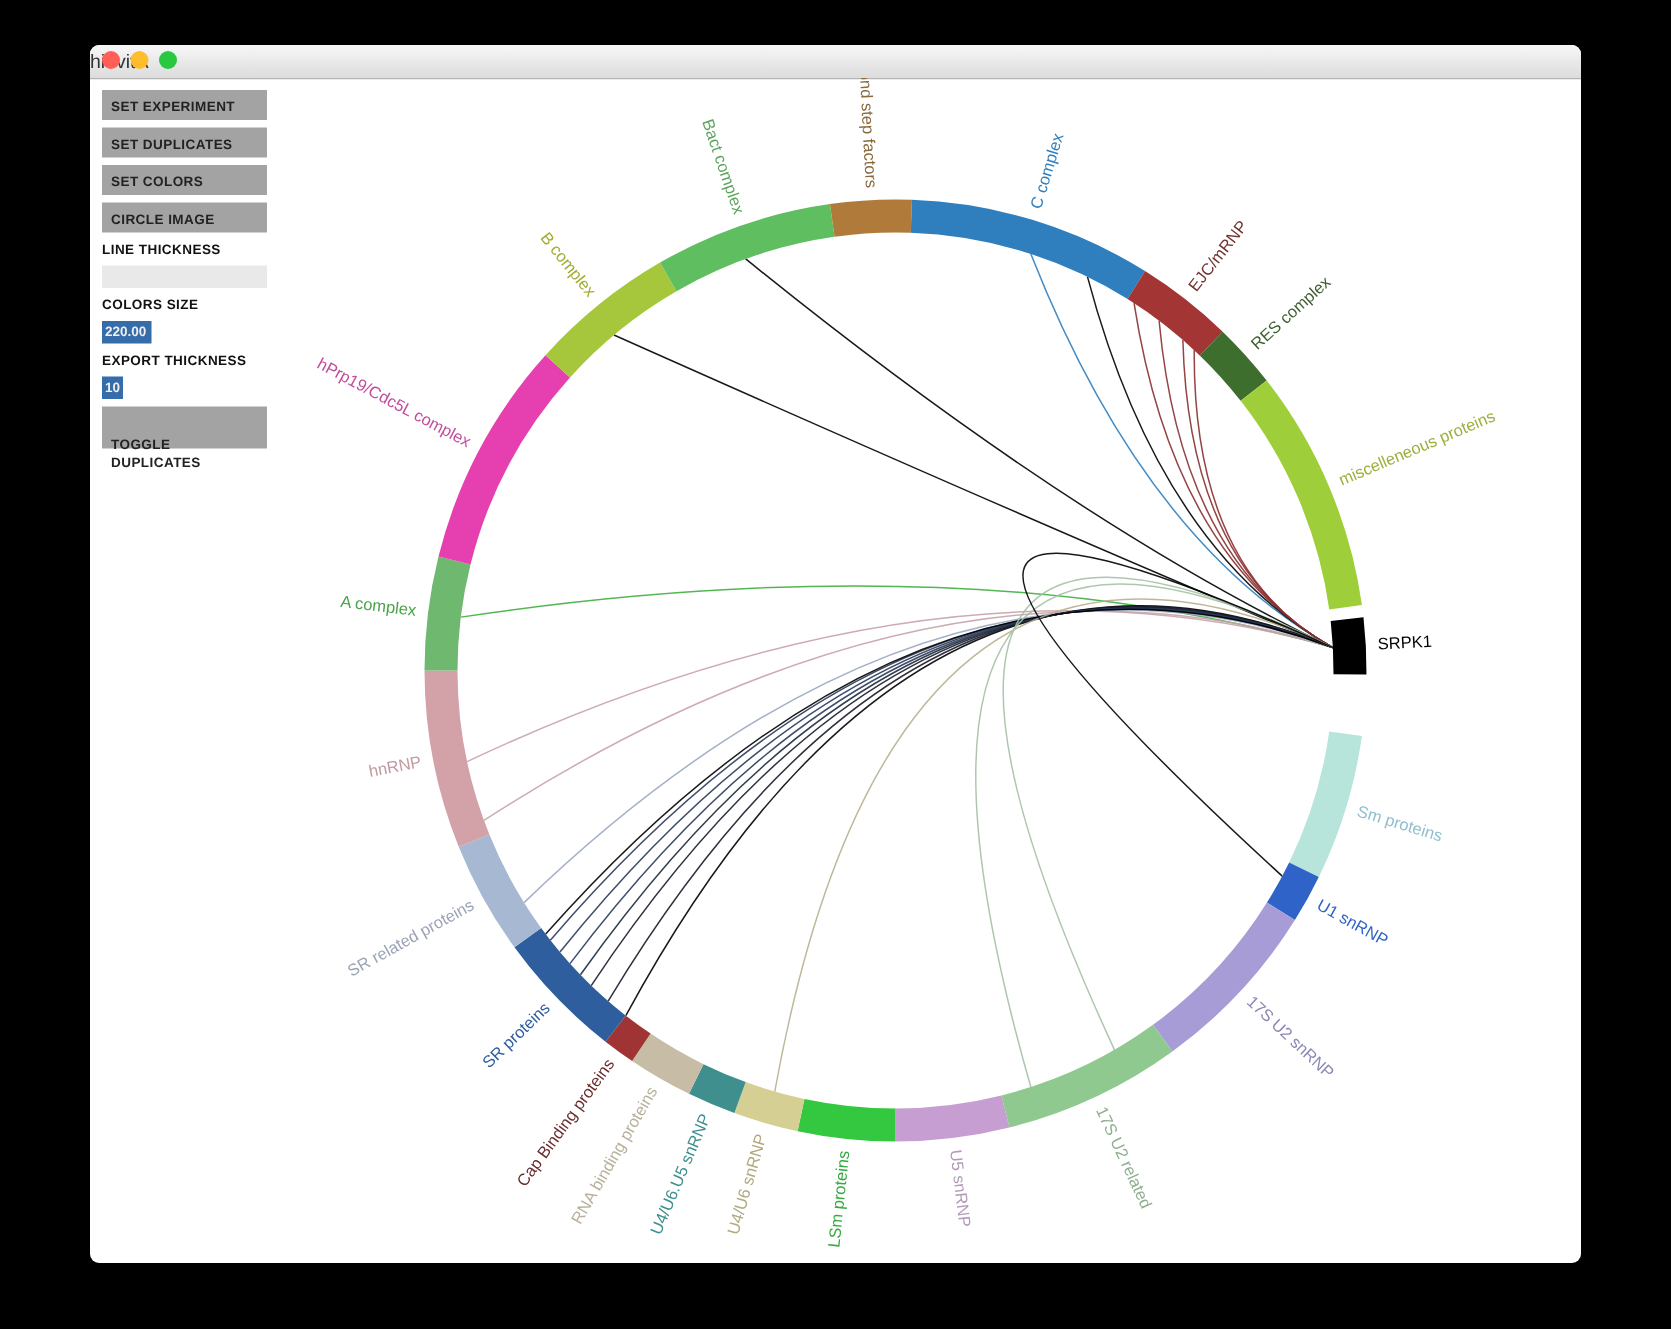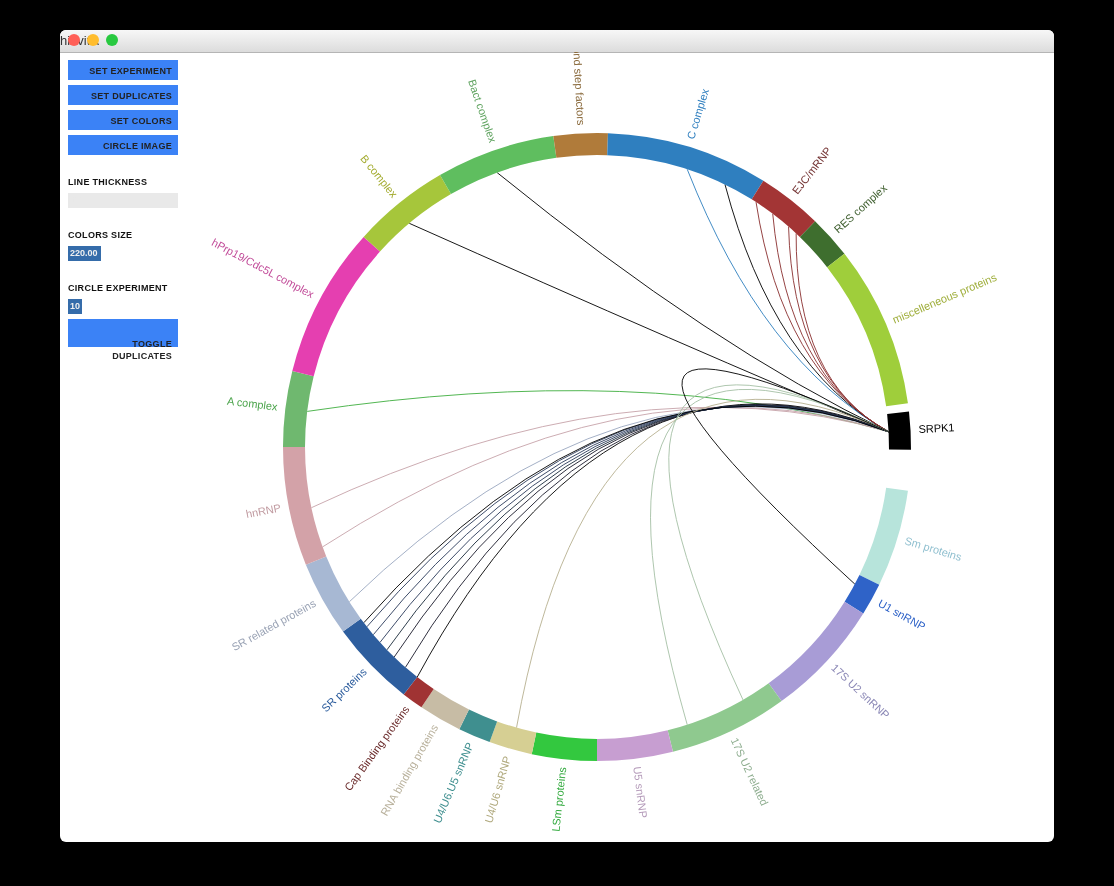--- a/index.html
+++ b/index.html
@@ -2,22 +2,22 @@
 <html><head>
 <meta charset="utf-8">
 <style>
 html,body{margin:0;padding:0;background:#000;width:1114px;height:886px;font-family:"Helvetica Neue",Arial,sans-serif;overflow:hidden}
 .window{position:absolute;left:60px;top:30px;width:994px;height:812px;background:#fff;border-radius:6px;box-shadow:0 10px 30px rgba(0,0,0,.6)}
 .titlebar{height:22px;background:linear-gradient(#f7f7f7,#dcdcdc);border-bottom:1px solid #b5b5b5;border-radius:6px 6px 0 0;position:relative;text-align:left;font-size:13px;line-height:22px;color:#333}
 .tl{position:absolute;left:8px;top:4px;display:flex;gap:7px}
 .tl span{width:12px;height:12px;border-radius:50%;display:block}
 .canvas{position:absolute;left:0;top:22px;right:0;bottom:0}
 .sidebar{position:absolute;left:8px;top:8px;width:110px;display:flex;flex-direction:column;gap:5px}
-.btn{background:#3b82f6;border:none;height:20px;font:700 9px/20px "Arial Narrow",Arial;letter-spacing:.3px;text-align:right;color:#222;cursor:pointer}
-.lbl{font:700 9px/12px "Arial Narrow",Arial;letter-spacing:.3px;color:#111;margin-top:16px}
+.btn{background:#a3a3a3;border:none;height:20px;font:700 9px/20px "Arial Narrow",Arial;letter-spacing:.3px;text-align:left;color:#222;cursor:pointer}
+.lbl{font:700 9px/12px "Arial Narrow",Arial;letter-spacing:.3px;color:#111;margin-top:0}
 .field{height:15px;background:#fff;border:none;position:relative}
 .fieldFill{position:absolute;left:0;top:0;bottom:0;background:#356caa}
 .fieldTxt{position:absolute;left:2px;top:0;font:700 9px/15px Arial;color:#f0f0f0}
 .chart{position:absolute;left:50%;top:50%;transform:translate(-50%,-50%)}
 .secLabel{font:11px Arial;white-space:nowrap}
 </style>
 </head>
 <body>
 
 <div class="window">
@@ -41,21 +41,21 @@
         <div class="fieldFill" id="ff0" style="width: 100%; background: rgb(233, 233, 233);"></div>
         <div class="fieldTxt" id="ft0" style="color: rgb(233, 233, 233);">100</div>
       </div>
 
       <div class="lbl">COLORS SIZE</div>
       <div class="field">
         <div class="fieldFill" id="ff1" style="width: 30%;"></div>
         <div class="fieldTxt" id="ft1" style="color: rgb(240, 240, 240); text-align: right;">220.00</div>
       </div>
 
-      <div class="lbl">CIRCLE EXPERIMENT</div>
+      <div class="lbl">EXPORT THICKNESS</div>
       <div class="field">
         <div class="fieldFill" id="ff2" style="width: 13%;"></div>
         <div class="fieldTxt" id="ft2" style="color: rgb(240, 240, 240);">10</div>
       </div>
 
       <button class="btn" style="height:28px;white-space:pre-line;line-height:12px;padding-top:19px">TOGGLE
 DUPLICATES</button>
     </div>
 
     <svg class="chart" id="chord" width="880" height="790">

